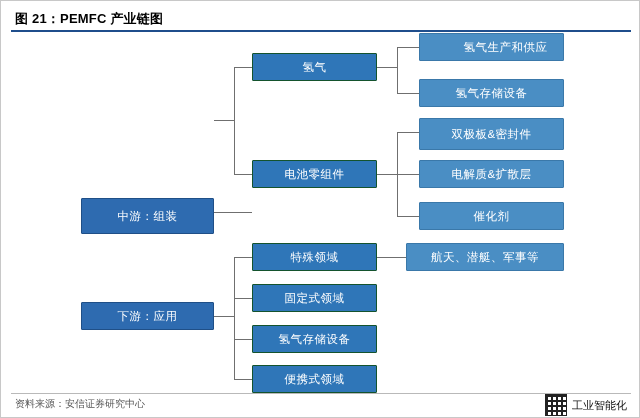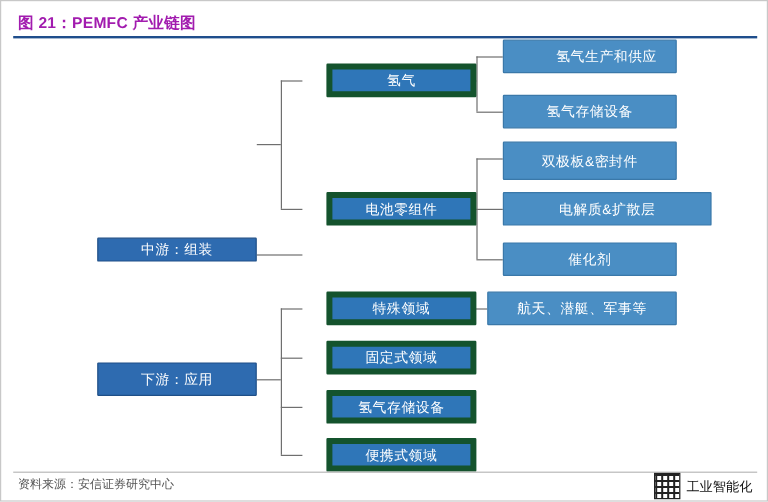--- a/index.html
+++ b/index.html
@@ -15,21 +15,21 @@
     border:1px solid #c8c8c8;
     box-sizing:border-box;
     background:#fff;
   }
   
   #title-bar{
     position:absolute;left:10px;top:8px;width:620px;height:24px;
   }
   #title-text{
     position:absolute;left:4px;top:1px;
-    font-size:13px;font-weight:bold;color:#a21caf;
+    font-size:13px;font-weight:bold;color:#000000;
     letter-spacing:0.2px;
     white-space:nowrap;
     text-align:right;
   }
   #title-rule{
     position:absolute;left:0;top:21px;width:620px;height:2px;
     background:#1f4e8c;
   }
   
   #footer-rule{
@@ -62,21 +62,21 @@
     position:absolute;
     box-sizing:border-box;
     display:flex;align-items:center;justify-content:center;
     color:#ffffff;
     font-size:11.5px;
     letter-spacing:0.5px;
     white-space:nowrap;
     border-radius:1px;
   }
   .lvl1{background:#2e6bb0;border:1px solid #1f4f87;}
-  .lvl2{background:#2f76b8;border:5px solid #14532d;margin-left:20px;}
+  .lvl2{background:#2f76b8;border:1px solid #14532d;}
   .lvl3{background:#4a8ec4;border:1px solid #3a78a9;}
   
   .line{position:absolute;background:#6f6f6f;}
   .h{height:1px;}
   .v{width:1px;}
 </style>
 </head>
 <body>
 
 <div id="frame">
@@ -107,21 +107,21 @@
   <div class="line h" style="left:213px;top:315px;width:20px;"></div>
   <div class="line v" style="left:233px;top:256px;height:122px;"></div>
   <div class="line h" style="left:233px;top:256px;width:18px;"></div>
   <div class="line h" style="left:233px;top:297px;width:18px;"></div>
   <div class="line h" style="left:233px;top:338px;width:18px;"></div>
   <div class="line h" style="left:233px;top:378px;width:18px;"></div>
 
   <div class="line h" style="left:376px;top:256px;width:29px;"></div>
 
 
-  <div class="node lvl1" style="left:80px;top:197px;width:133px;height:20px;">中游：组装</div>
+  <div class="node lvl1" style="left:80px;top:197px;width:133px;height:36px;">中游：组装</div>
 
   <div class="node lvl1" style="left:80px;top:301px;width:133px;height:28px;">下游：应用</div>
 
   <div class="node lvl2" style="left:251px;top:52px;width:125px;height:28px;">氢气</div>
 
   <div class="node lvl2" style="left:251px;top:159px;width:125px;height:28px;">电池零组件</div>
 
 
   <div class="node lvl2" style="left:251px;top:242px;width:125px;height:28px;">特殊领域</div>
 
@@ -130,21 +130,21 @@
   <div class="node lvl2" style="left:251px;top:324px;width:125px;height:28px;">氢气存储设备</div>
 
   <div class="node lvl2" style="left:251px;top:364px;width:125px;height:28px;">便携式领域</div>
 
   <div class="node lvl3" style="left:418px;top:32px;width:145px;height:28px;padding-left:28px;">氢气生产和供应</div>
 
   <div class="node lvl3" style="left:418px;top:78px;width:145px;height:28px;">氢气存储设备</div>
 
   <div class="node lvl3" style="left:418px;top:117px;width:145px;height:32px;">双极板&amp;密封件</div>
 
-  <div class="node lvl3" style="left:418px;top:159px;width:174px;height:28px;">电解质&amp;扩散层</div>
+  <div class="node lvl3" style="left:418px;top:159px;width:145px;height:28px;">电解质&amp;扩散层</div>
 
   <div class="node lvl3" style="left:418px;top:201px;width:145px;height:28px;">催化剂</div>
 
   <div class="node lvl3" style="left:405px;top:242px;width:158px;height:28px;">航天、潜艇、军事等</div>
 
   <div id="footer-rule"></div>
   <div id="footer-source">资料来源：安信证券研究中心</div>
   <div id="footer-badge">
     <span class="qr"></span>
     <span class="badge-text">工业智能化</span>

